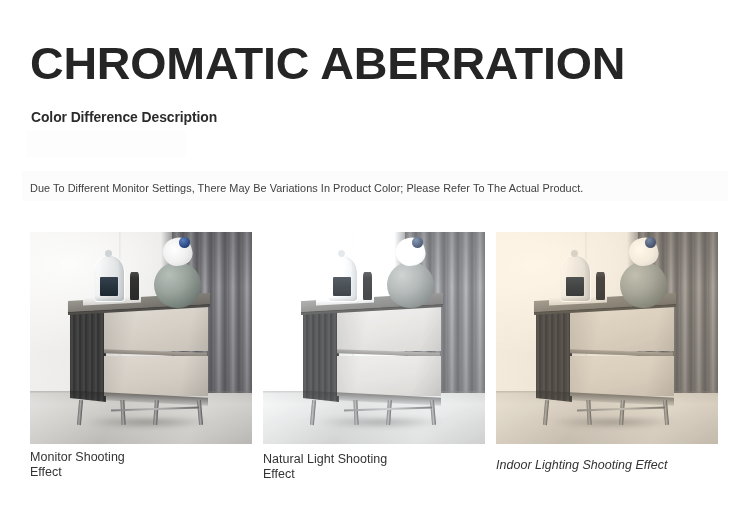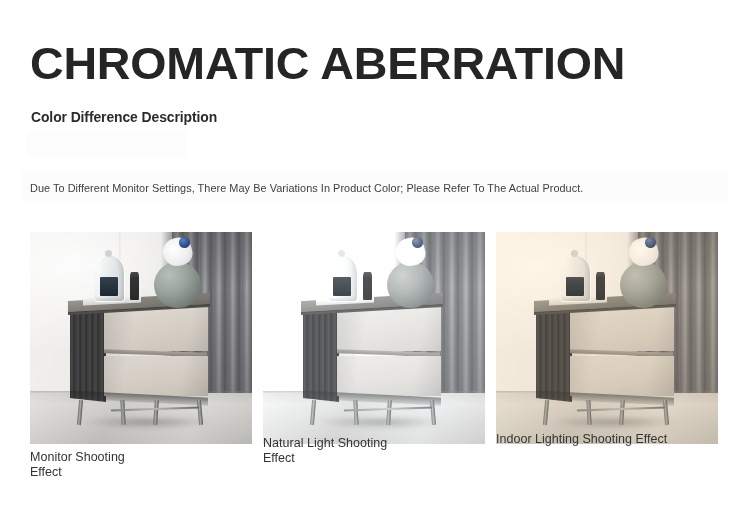--- a/index.html
+++ b/index.html
@@ -266,22 +266,22 @@
   
   .caption {
     position: absolute;
     font-size: 12.5px;
     line-height: 15px;
     font-weight: 400;
     color: #333333;
     letter-spacing: 0.02px;
   }
   #caption-1 { left: 30px; top: 450px; width: 210px; }
-  #caption-2 { left: 263px; top: 436px; width: 215px; }
-  #caption-3 { left: 496px; top: 432px; width: 225px; }
+  #caption-2 { left: 263px; top: 452px; width: 215px; }
+  #caption-3 { left: 496px; top: 458px; width: 225px; font-style: italic; }
   .caption .line2 { display: block; }
 </style>
 </head>
 <body>
 
 <div id="page-title">CHROMATIC ABERRATION</div>
 
 <div id="page-subtitle">Color Difference Description</div>
 
 <div id="subtitle-underbar"></div>

